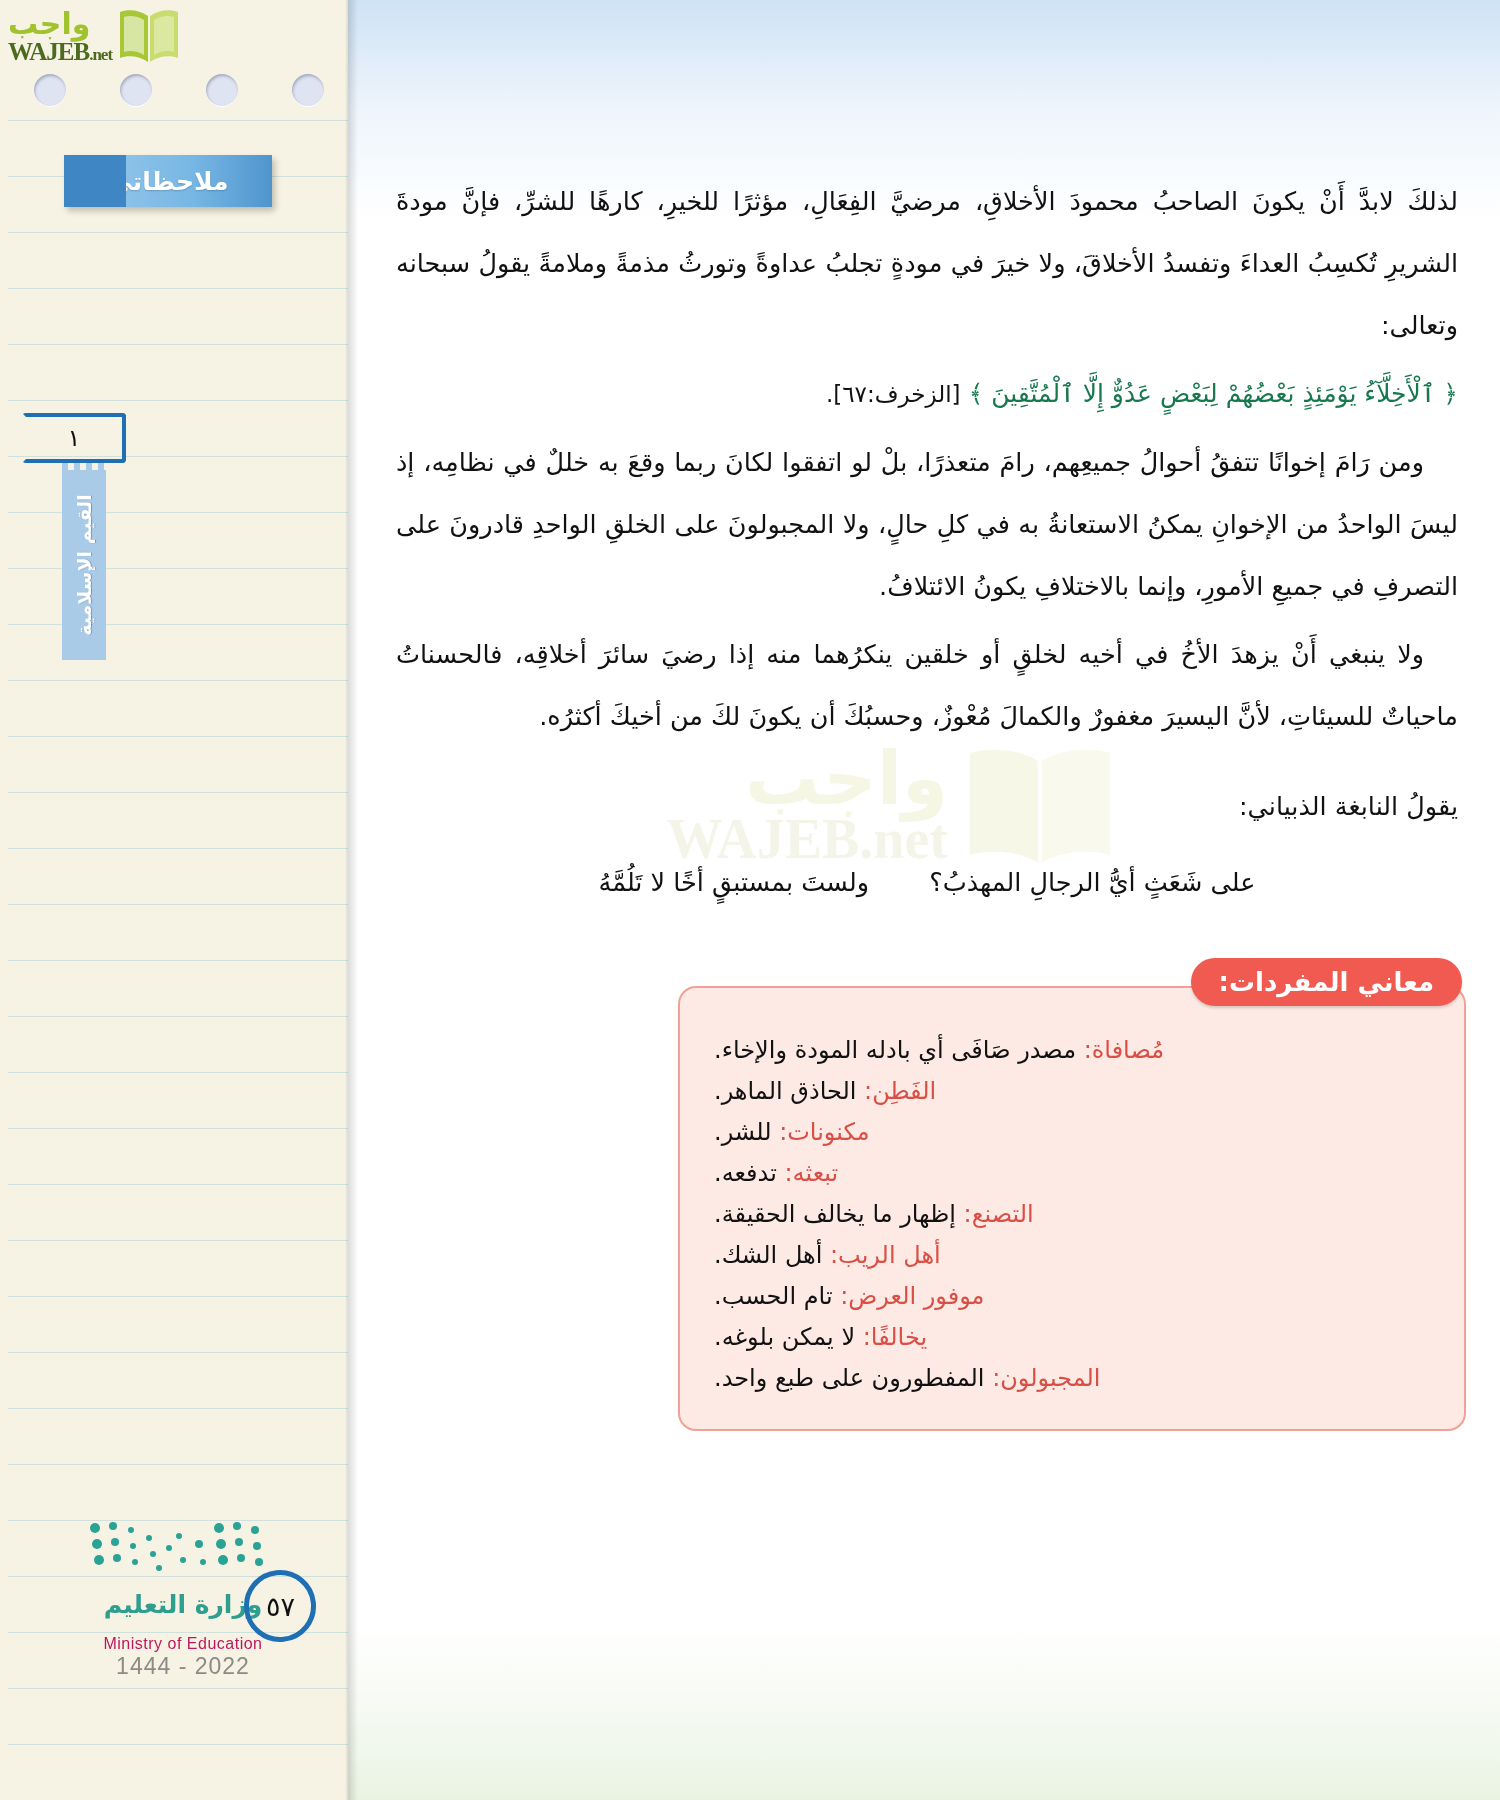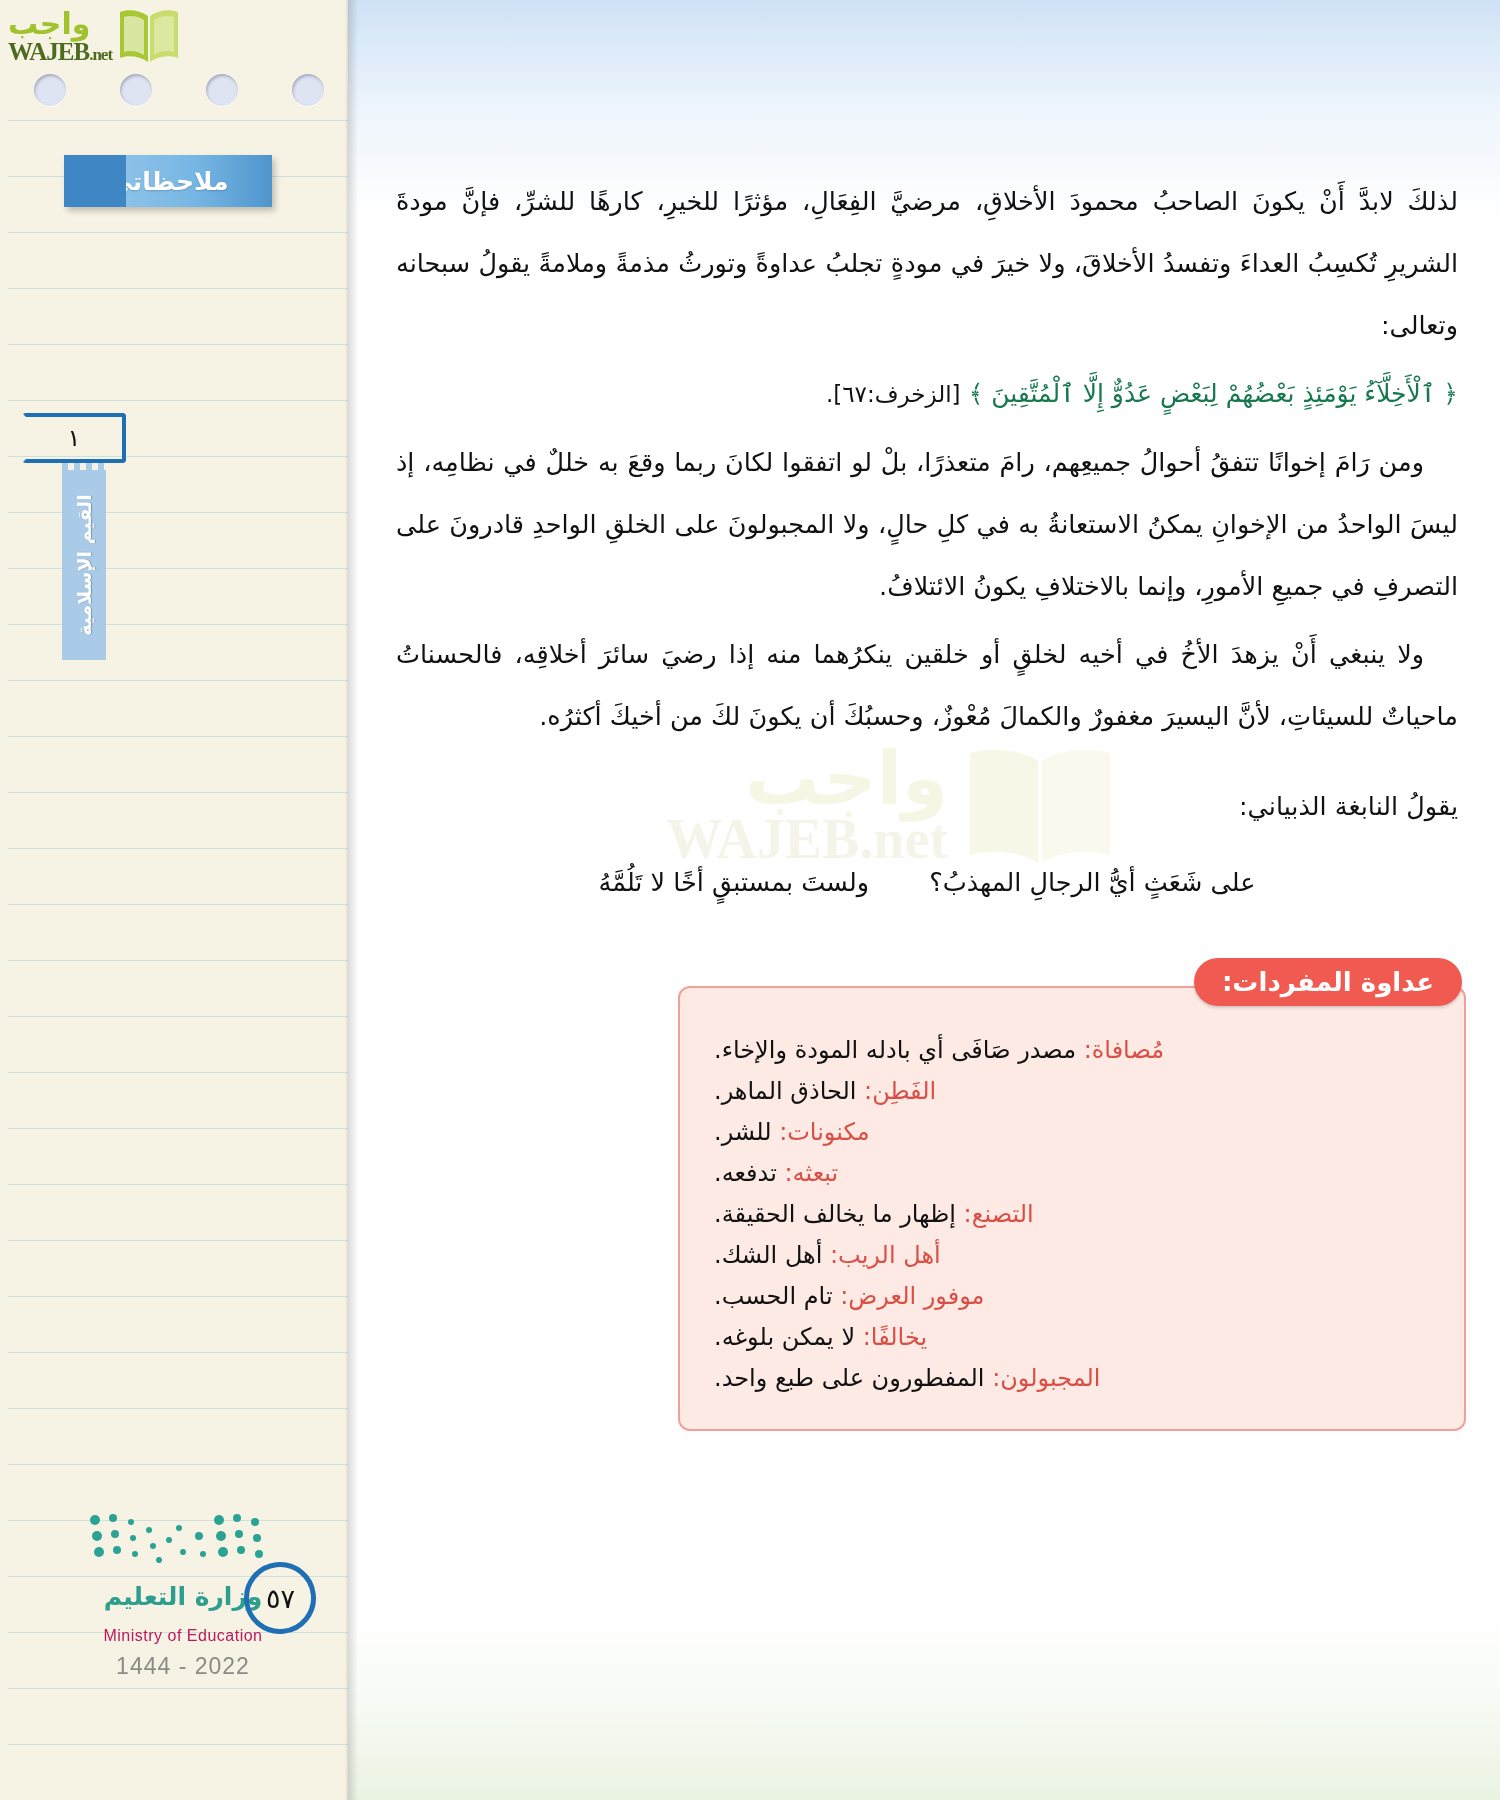--- a/index.html
+++ b/index.html
@@ -100,21 +100,21 @@
   .moe-dots{width:200px;height:62px;margin:0 auto 6px auto;position:relative;}
   .moe-ar{
     font-size:25px;color:#2e9e8f;font-weight:bold;letter-spacing:2px;
     font-family:"DejaVu Sans",sans-serif;direction:rtl;
   }
   .moe-en{
     font-size:16px;color:#be185d;letter-spacing:.5px;margin-top:16px;
     font-family:"Liberation Sans",sans-serif;
   }
   .moe-year{
-    font-size:23px;color:#8b8b85;letter-spacing:1px;margin-top:8px;
+    font-size:23px;color:#8b8b85;letter-spacing:1px;margin-top:0;
     font-family:"Liberation Sans",sans-serif;
   }
   .page-circle{
     position:absolute;right:-8px;top:52px;width:62px;height:62px;
     border:5px solid #1f6fb5;border-radius:50%;
     display:flex;align-items:center;justify-content:center;
     transform:rotate(-6deg);
   }
   .page-circle span{
     font-size:27px;color:#111;transform:rotate(6deg);
@@ -164,21 +164,21 @@
   .vocab-wrap{position:absolute;right:34px;left:330px;top:958px;direction:rtl;}
   .vocab-title{
     position:relative;z-index:3;margin-right:4px;
     display:inline-block;background:#f05a50;color:#ffffff;
     font-size:26px;font-weight:bold;padding:9px 28px;border-radius:30px;
     box-shadow:0 2px 3px rgba(0,0,0,.16);
     font-family:"DejaVu Sans",sans-serif;
   }
   .vocab-box{
     margin-top:-20px;background:#fdeae4;border:2px solid #f2a096;
-    border-radius:12px;padding:42px 34px 30px 34px;
+    border-radius:18px;padding:42px 34px 30px 34px;
     direction:rtl;
   }
   .vocab-item{
     font-size:24px;line-height:41px;color:#111;text-align:left;
     font-family:"DejaVu Sans",sans-serif;direction:rtl;
   }
   .vocab-item .term{color:#d94f45;}
 
   
   .watermark{
@@ -332,21 +332,21 @@
 
       <div class="poet-line">يقولُ النابغة الذبياني:</div>
 
       <div class="verse">
         <span class="hemi">ولستَ بمستبقٍ أخًا لا تَلُمَّهُ</span>
         <span class="hemi">على شَعَثٍ أيُّ الرجالِ المهذبُ؟</span>
       </div>
     </div>
 
     <div class="vocab-wrap">
-      <div class="vocab-title">عداوة المفردات:</div>
+      <div class="vocab-title">معاني المفردات:</div>
       <div class="vocab-box">
         <div class="vocab-item"><span class="term">مُصافاة:</span> <span>مصدر صَافَى أي بادله المودة والإخاء.</span></div>
         <div class="vocab-item"><span class="term">الفَطِن:</span> <span>الحاذق الماهر.</span></div>
         <div class="vocab-item"><span class="term">مكنونات:</span> <span>للشر.</span></div>
         <div class="vocab-item"><span class="term">تبعثه:</span> <span>تدفعه.</span></div>
         <div class="vocab-item"><span class="term">التصنع:</span> <span>إظهار ما يخالف الحقيقة.</span></div>
         <div class="vocab-item"><span class="term">أهل الريب:</span> <span>أهل الشك.</span></div>
         <div class="vocab-item"><span class="term">موفور العرض:</span> <span>تام الحسب.</span></div>
         <div class="vocab-item"><span class="term">يخالفًا:</span> <span>لا يمكن بلوغه.</span></div>
         <div class="vocab-item"><span class="term">المجبولون:</span> <span>المفطورون على طبع واحد.</span></div>

